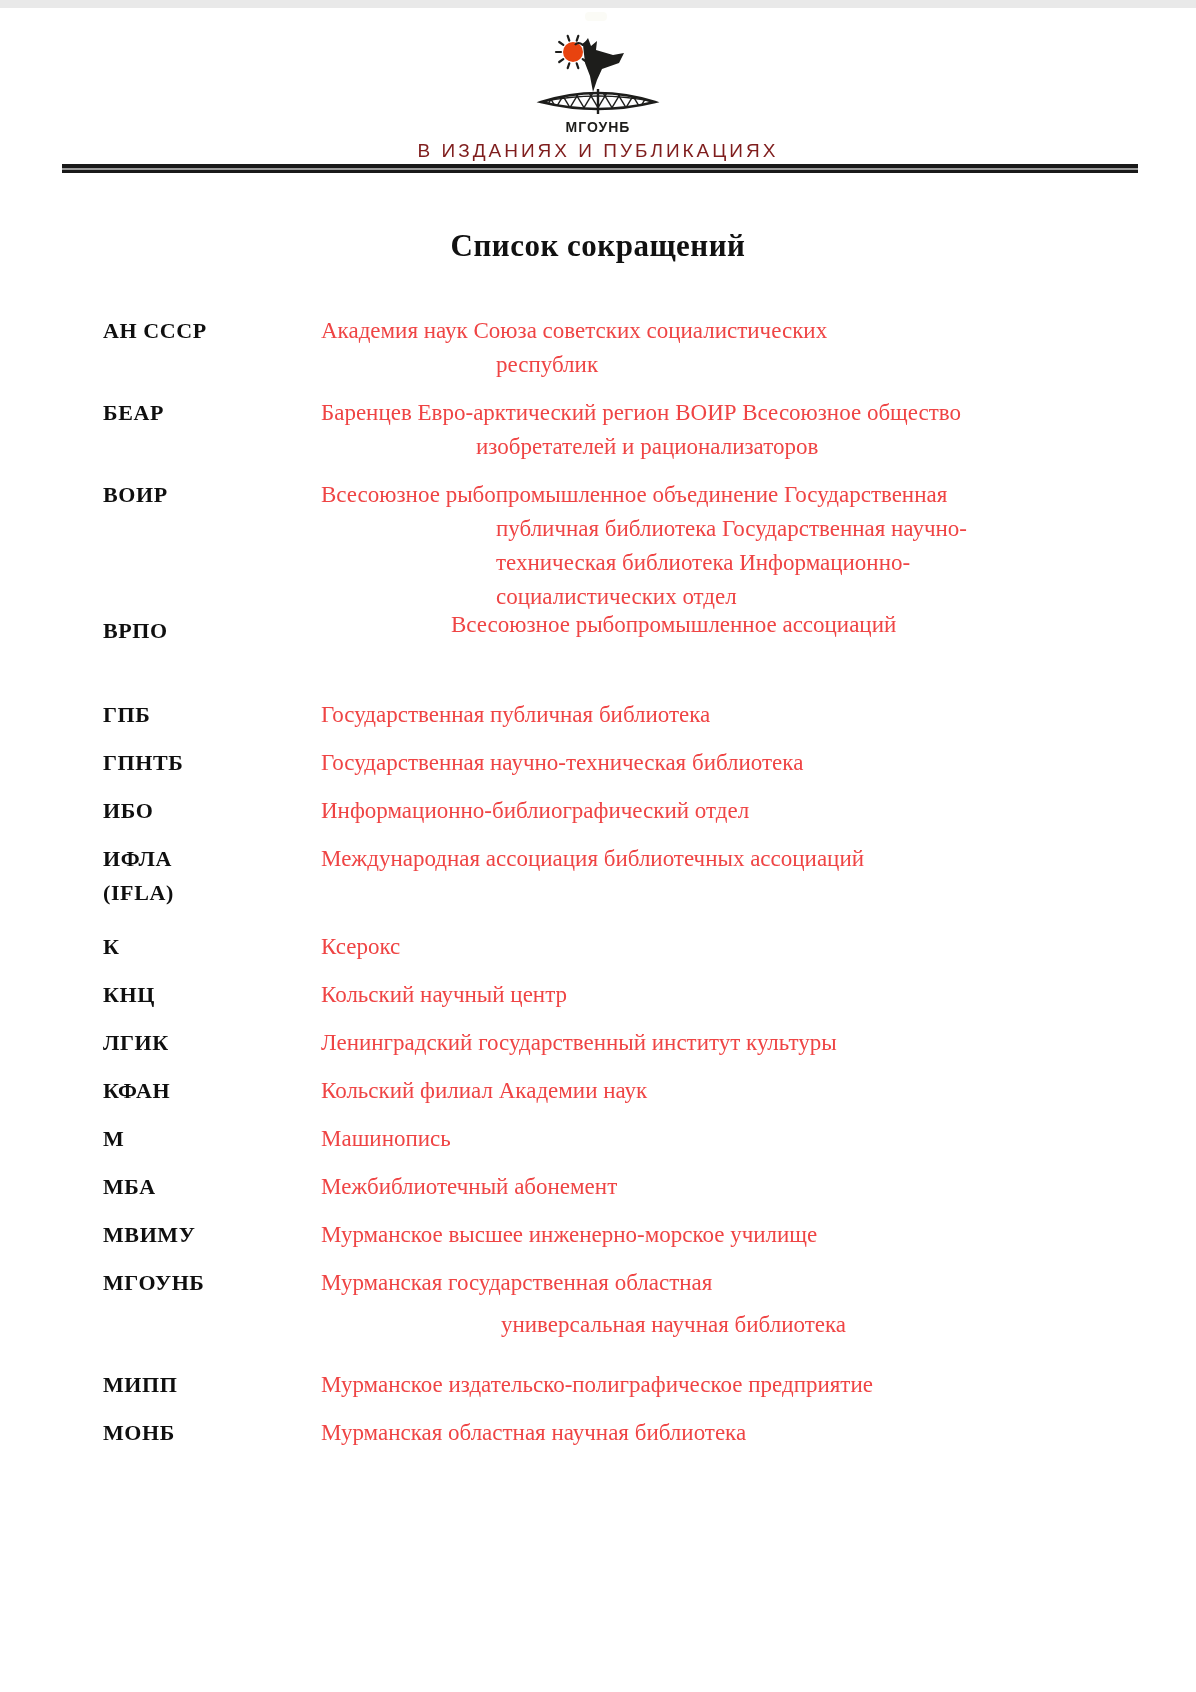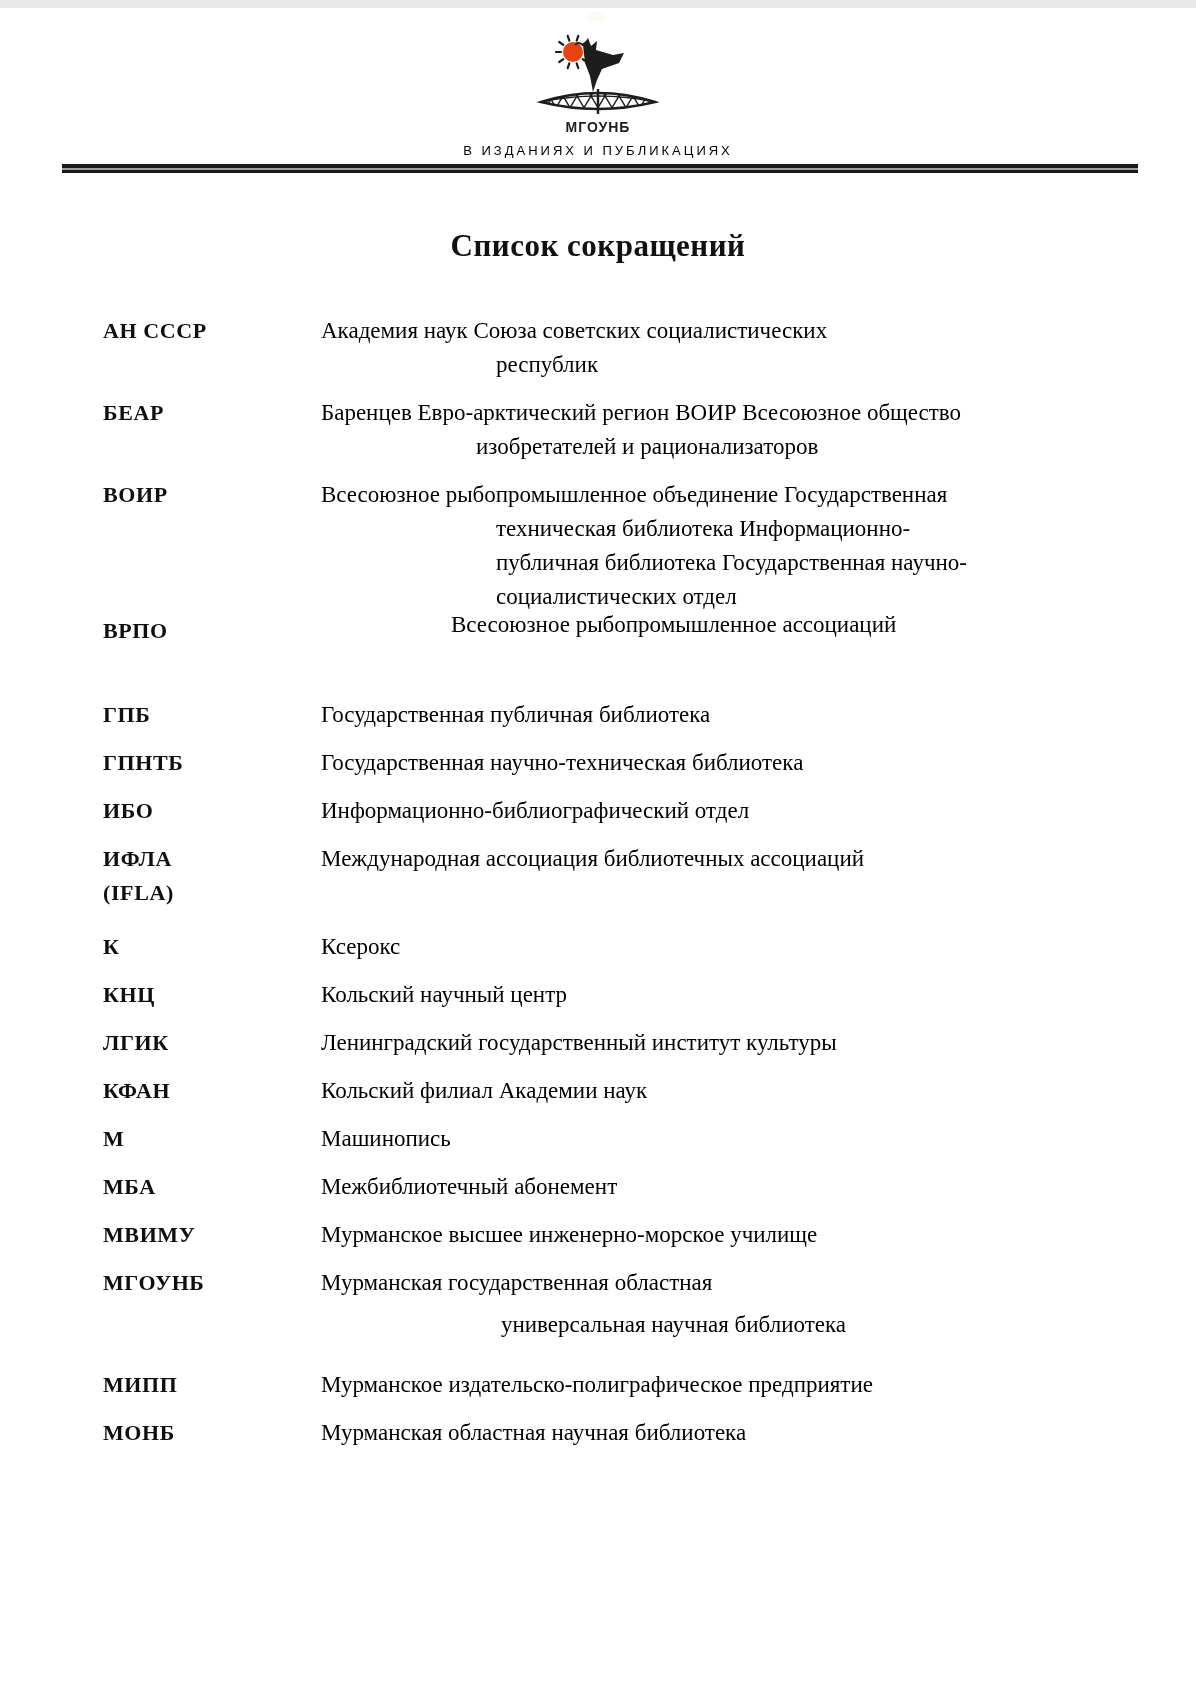--- a/index.html
+++ b/index.html
@@ -30,23 +30,23 @@
     font-family: "Liberation Sans", sans-serif;
     font-size: 14px;
     font-weight: bold;
     letter-spacing: 1px;
     color: #1d1d1b;
     line-height: 16px;
     margin-top: 1px;
   }
   .header-subtitle {
     font-family: "Liberation Sans", sans-serif;
-    font-size: 13px;
+    font-size: 19px;
     letter-spacing: 3px;
-    color: #000000;
+    color: #7f1d1d;
     line-height: 15px;
     margin-top: 7px;
   }
   .header-rule {
     height: 9px;
     margin: 6px 58px 0 62px;
     background: linear-gradient(to bottom, #191919 0 42%, #9a9a9a 42% 64%, #191919 64% 100%);
   }
   .top-artifact {
     position: absolute;
@@ -85,21 +85,21 @@
     font-size: 22px;
     letter-spacing: 0.6px;
     line-height: 34px;
     color: #0f0f0f;
   }
   .abbr-line { white-space: nowrap; }
   .entry .def {
     flex: 1 1 auto;
     font-size: 23px;
     line-height: 34px;
-    color: #000000;
+    color: #ef4444;
   }
   .def-line { white-space: nowrap; }
   
   .entry:nth-child(3)  { margin-bottom: 0; }        
   .entry:nth-child(4)  { margin-bottom: 50px; }     
   .entry:nth-child(4) .def { margin-top: -6px; }    
   .entry:nth-child(8)  { margin-bottom: 20px; }     
   .entry:nth-child(16) { margin-bottom: 26px; }     
   .entry:nth-child(16) .def-line + .def-line { margin-top: 8px; }
 </style>
@@ -188,22 +188,22 @@
           <div class="def-line" style="margin-left: 0px;">Баренцев Евро-арктический регион ВОИР Всесоюзное общество</div>
           <div class="def-line" style="margin-left: 155px;">изобретателей и рационализаторов</div>
         </div>
       </div>
       <div class="entry">
         <div class="abbr">
           <div class="abbr-line">ВОИР</div>
         </div>
         <div class="def">
           <div class="def-line" style="margin-left: 0px;">Всесоюзное рыбопромышленное объединение Государственная</div>
+          <div class="def-line" style="margin-left: 175px;">публичная библиотека Государственная научно-</div>
           <div class="def-line" style="margin-left: 175px;">техническая библиотека Информационно-</div>
-          <div class="def-line" style="margin-left: 175px;">публичная библиотека Государственная научно-</div>
           <div class="def-line" style="margin-left: 175px;">социалистических отдел</div>
         </div>
       </div>
       <div class="entry">
         <div class="abbr">
           <div class="abbr-line">ВРПО</div>
         </div>
         <div class="def">
           <div class="def-line" style="margin-left: 130px;">Всесоюзное рыбопромышленное ассоциаций</div>
         </div>

